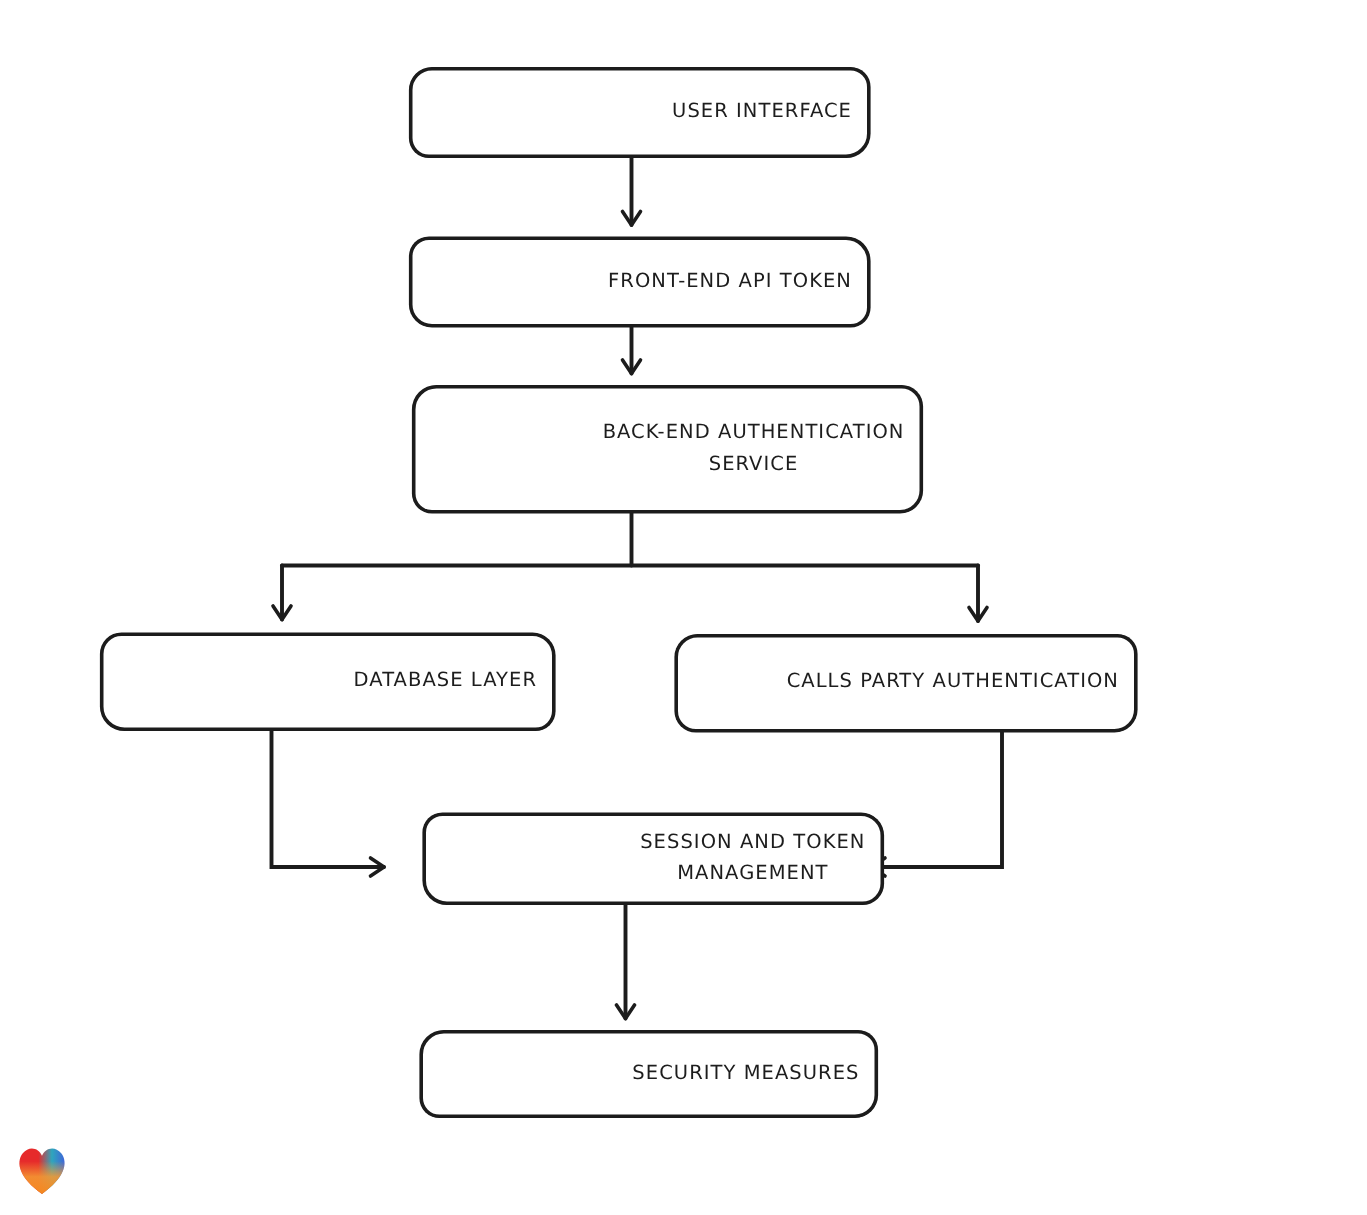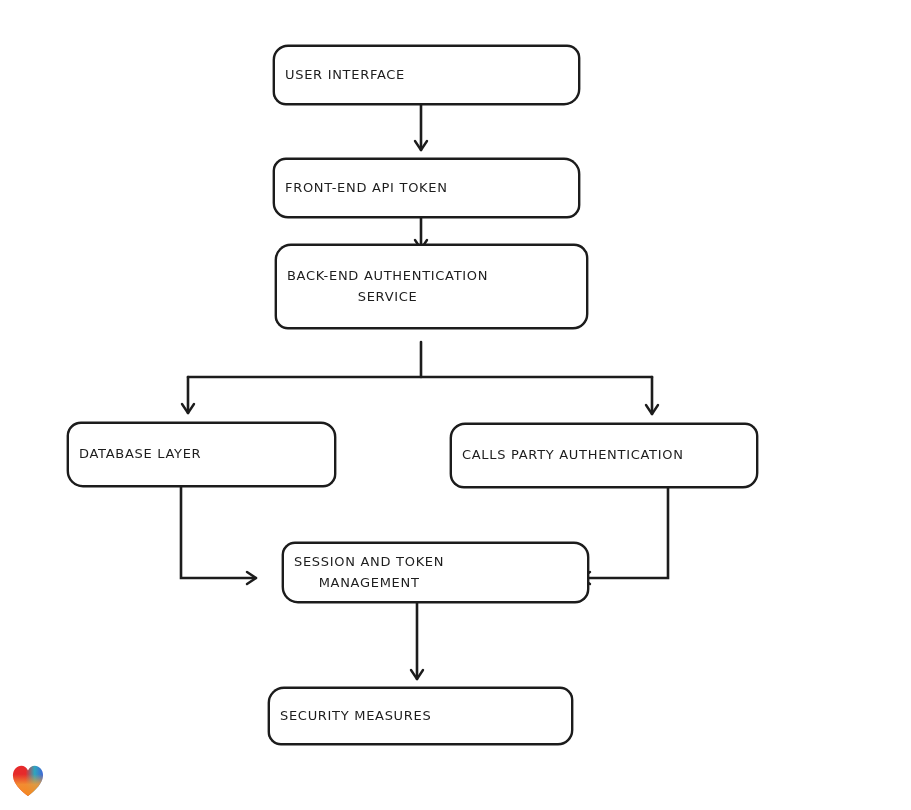--- a/index.html
+++ b/index.html
@@ -22,40 +22,40 @@
     width: 911px;
     height: 810px;
   }
   .node {
     position: absolute;
     box-sizing: border-box;
     background: #ffffff;
     border: 2.8px solid #1c1c1c;
     display: flex;
     align-items: center;
-    justify-content: flex-start;
+    justify-content: flex-end;
     text-align: center;
     box-shadow: 0 0 0 0.4px #1c1c1c;
   }
   .node .label {
     font-size: 13px;
     letter-spacing: 0.7px;
     line-height: 1.55;
     color: #1d1d1d;
     white-space: pre-line;
     padding: 2px 10px;
   }
   
   .node-user-interface        { left:273px; top:45px;  width:307px; height:60px; border-radius: 15px 13px 16px 13px; }
   .node-front-end-api-calls   { left:273px; top:158px; width:307px; height:60px; border-radius: 13px 16px 13px 15px; }
-  .node-back-end-auth-service { left:275px; top:244px; width:313px; height:85px; border-radius: 16px 14px 15px 13px; }
-  .node-database-layer        { left:67px;  top:422px; width:269px; height:65px; border-radius: 14px 15px 13px 16px; }
+  .node-back-end-auth-service { left:275px; top:257px; width:340px; height:85px; border-radius: 16px 14px 15px 13px; }
+  .node-database-layer        { left:67px;  top:422px; width:303px; height:65px; border-radius: 14px 15px 13px 16px; }
   .node-third-party-auth      { left:450px; top:423px; width:308px; height:65px; border-radius: 15px 13px 15px 14px; }
   .node-session-token-mgmt    { left:282px; top:542px; width:307px; height:61px; border-radius: 13px 15px 14px 16px; }
-  .node-security-measures     { left:268px; top:687px; width:305px; height:58px; border-radius: 16px 13px 15px 13px; }
+  .node-security-measures     { left:280px; top:687px; width:305px; height:58px; border-radius: 16px 13px 15px 13px; }
   .heart-logo {
     position: absolute;
     left: 9px;
     top: 762px;
     width: 38px;
     height: 36px;
   }
 </style>
 </head>
 <body>

